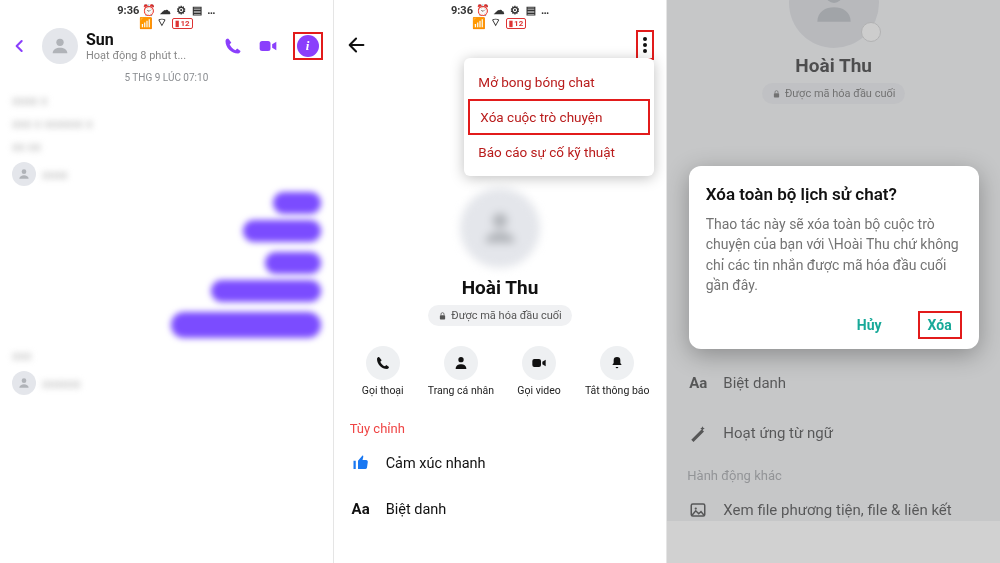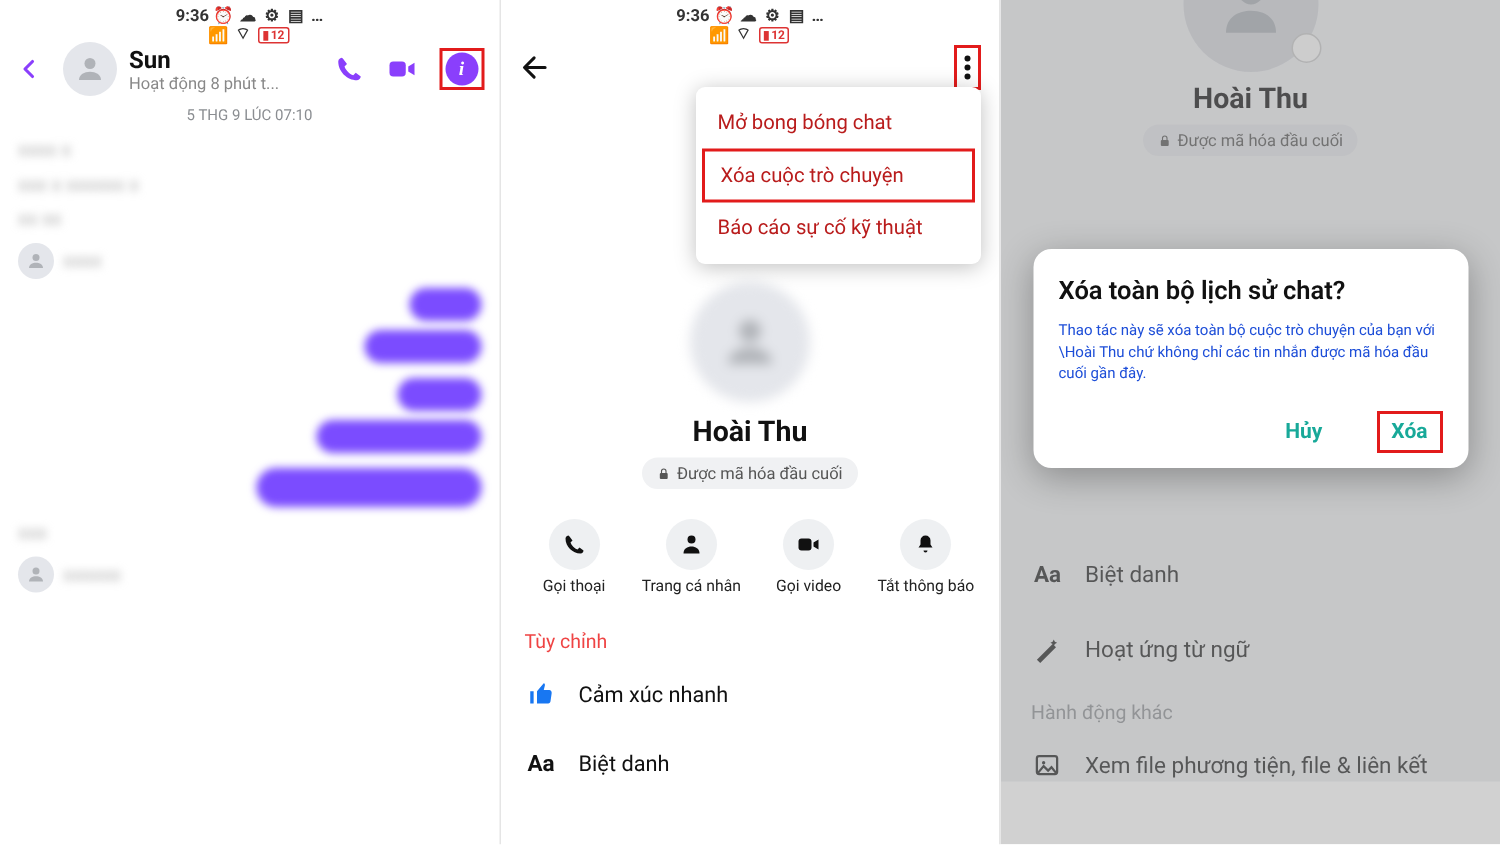--- a/index.html
+++ b/index.html
@@ -63,21 +63,21 @@
   .p3-bg { background: #f2f3f5; height: 100%; }
   .p3-big-avatar { width: 90px; height: 90px; border-radius: 50%; background: #d8dadf; margin: -42px auto 6px; position:relative; display:flex;align-items:center;justify-content:center;}
   .p3-big-avatar::after { content:""; position:absolute; right:-2px; bottom:6px; width:18px;height:18px;border-radius:50%; background:#fff; border:1px solid #ccc;}
   .p3-name { font-size: 19px; font-weight: 700; color: #111; text-align:center; margin-top:4px;}
   .p3-enc { display:inline-flex; align-items:center; gap:4px; background:#e8e9ec; border-radius:14px; padding:4px 10px; font-size:11px; color:#555; margin:6px auto 0;}
   .p3-top { text-align:center; opacity:0.65;}
 
   .overlay { position: absolute; inset: 0; background: rgba(0,0,0,0.18); }
   .dialog { position: absolute; top: 138px; left: 50%; transform: translateX(-50%); width: 290px; background: #fff; border-radius: 12px; padding: 18px 17px 10px; box-shadow: 0 6px 24px rgba(0,0,0,0.3); margin-top: 28px; }
   .dialog-title { font-size: 17px; font-weight: 600; color: #111; margin-bottom: 10px; }
-  .dialog-body { font-size: 10px; color: #1d4ed8; line-height: 1.45; margin-bottom: 16px;}
+  .dialog-body { font-size: 14px; color: #737373; line-height: 1.45; margin-bottom: 16px;}
   .dialog-actions { display: flex; justify-content: flex-end; gap: 26px; align-items: center; }
   .dlg-btn { font-size: 14px; font-weight: 700; padding: 6px 10px; }
   .dlg-cancel { color: #18a999; }
   .dlg-delete { color: #18a999; border: 2.5px solid #e21b1b; padding: 4px 8px;}
 
   .p3-settings { position:absolute; top:358px; left:0; right:0; padding:0; opacity:0.6;}
   .p3-set-row { display:flex; align-items:center; gap:14px; padding:14px 20px; font-size:15px; color:#111;}
   .p3-sec-label { font-size:13px; color:#8a8d91; padding:10px 20px 2px;}
 
   svg { display:block; }

